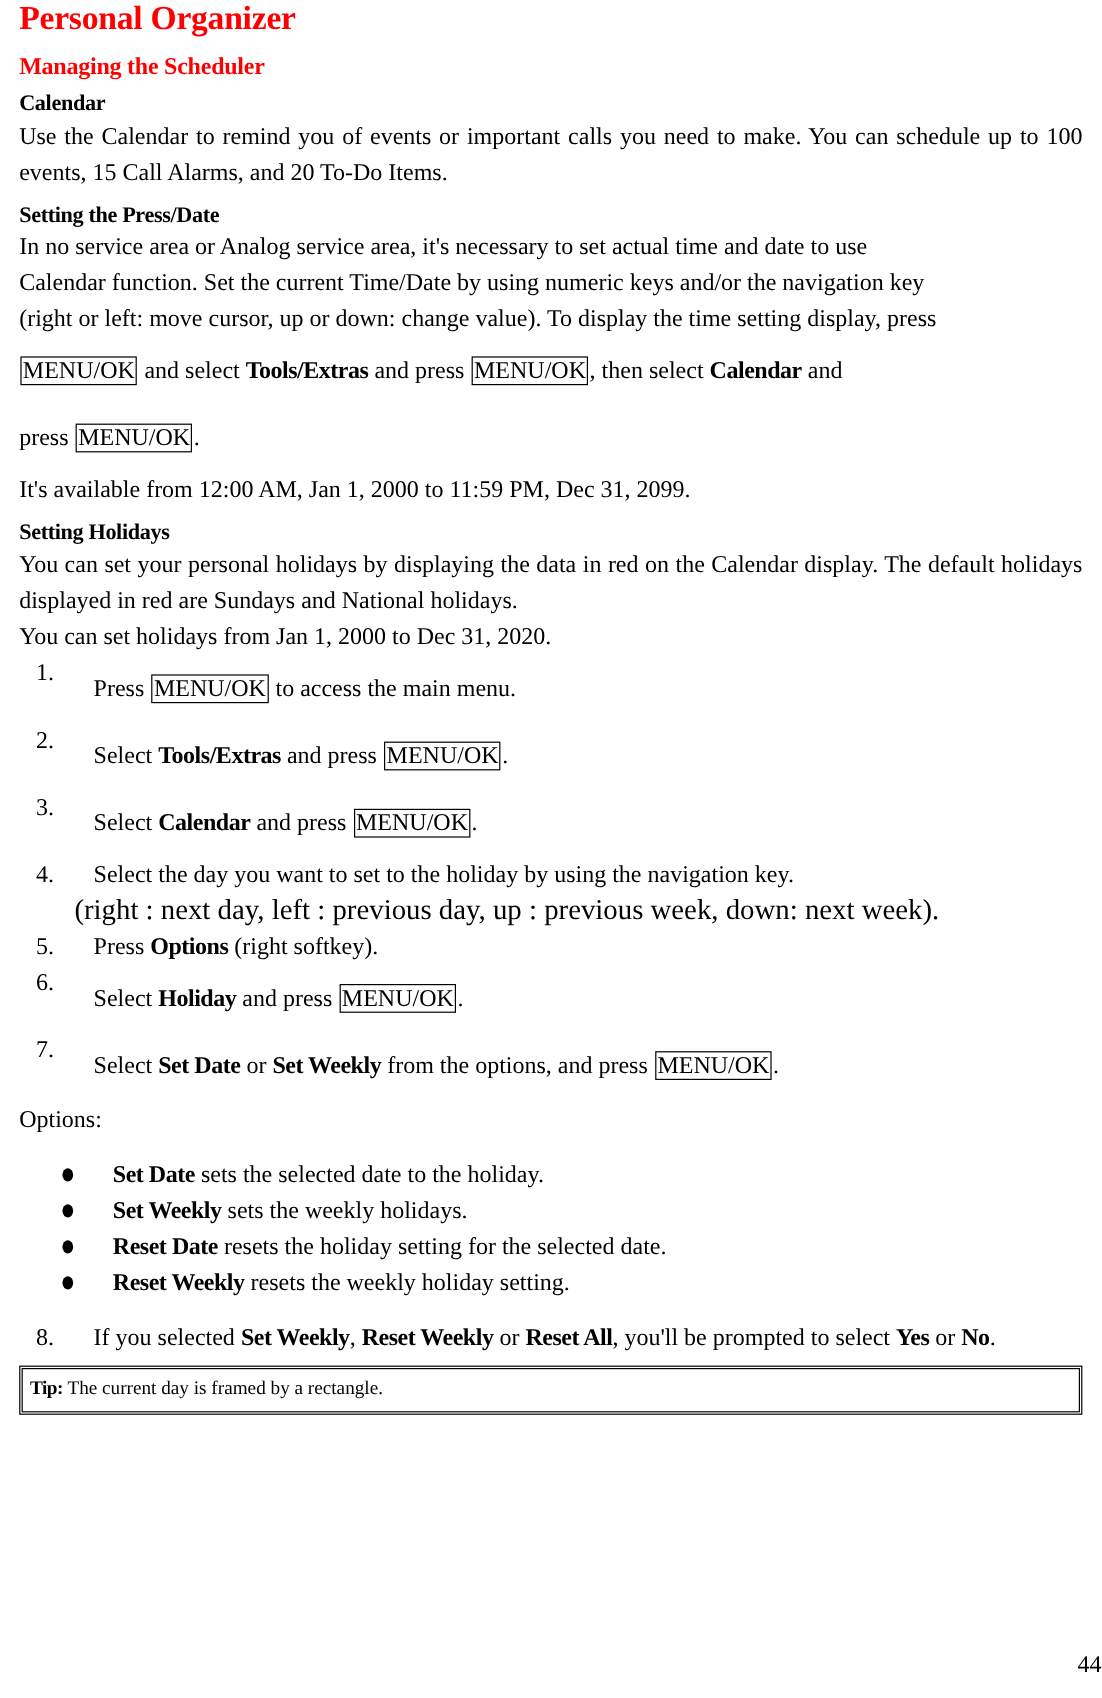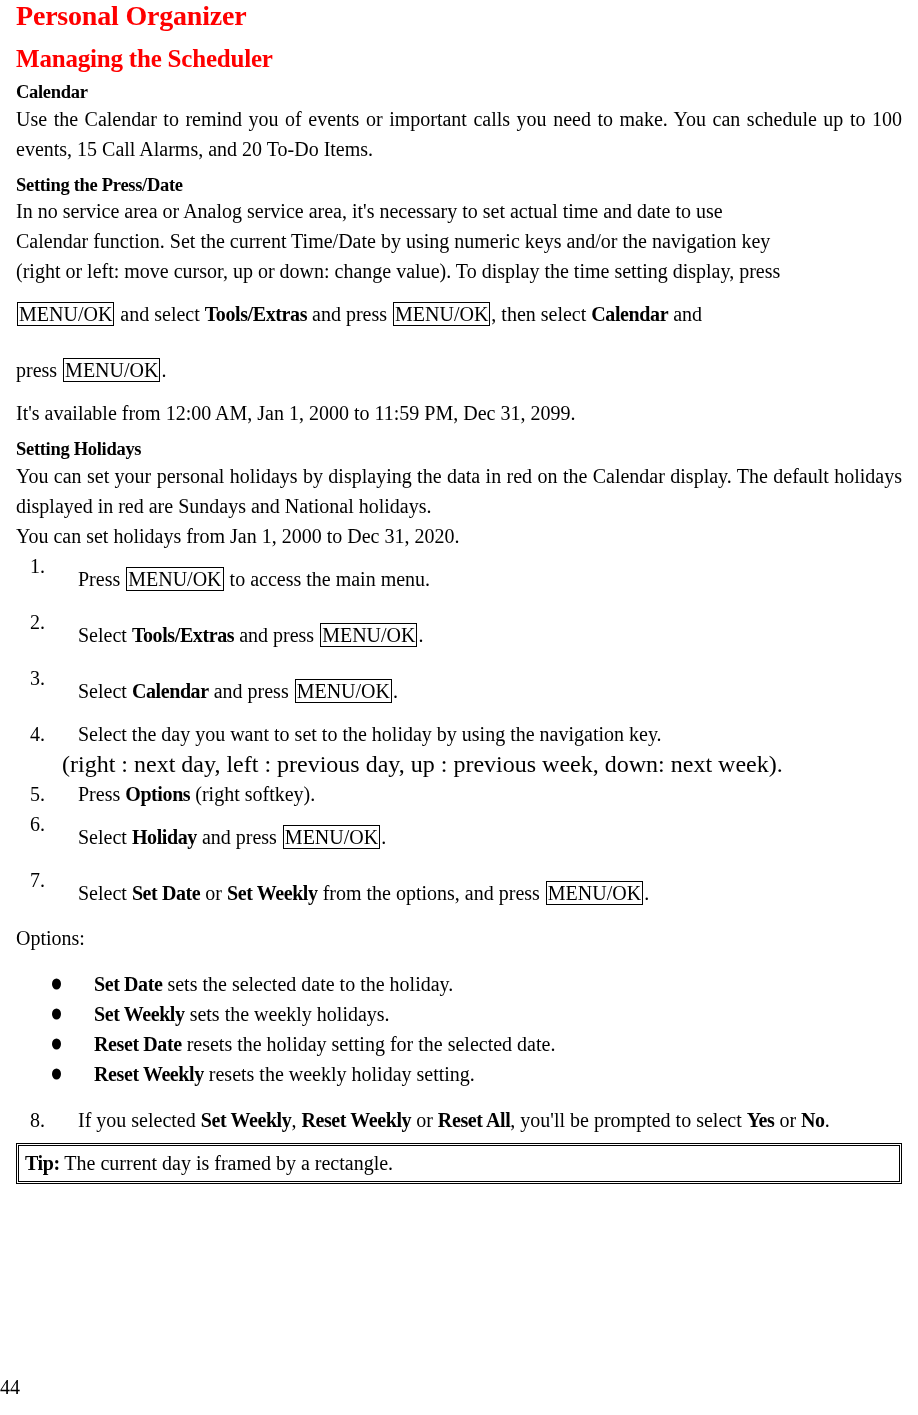--- a/index.html
+++ b/index.html
@@ -29,21 +29,21 @@
     color: #ff0000;
     font-size: 28px;
     font-weight: bold;
     line-height: 1.0;
     margin: 0;
     padding: 2px 0 0 0;
     letter-spacing: -0.2px;
   }
   .h2 {
     color: #ff0000;
-    font-size: 25px;
+    font-size: 20px;
     font-weight: bold;
     line-height: 1.0;
     margin: 0;
     padding: 16px 0 0 0;
     letter-spacing: -0.2px;
   }
   .h3 {
     color: #000000;
     font-size: 18.5px;
     font-weight: bold;
@@ -137,32 +137,32 @@
     height: 11px;
     background: #000000;
     border-radius: 50%;
   }
 
   
   .tipbox {
     margin: 8px 0 0 0;
     border: 3px double #000000;
     padding: 2px 6px 3px 6px;
-    font-size: 20px;
+    font-size: 16px;
     line-height: 30px;
     box-sizing: border-box;
   }
 
   
   .pagenum {
     position: absolute;
     left: 0;
     right: 0;
     bottom: 16px;
-    text-align: left;
+    text-align: right;
     font-size: 20px;
     line-height: 24px;
   }
 </style>
 </head>
 <body>
 
 <div class="page">
 
   <h1 class="h1">Personal Organizer</h1>

